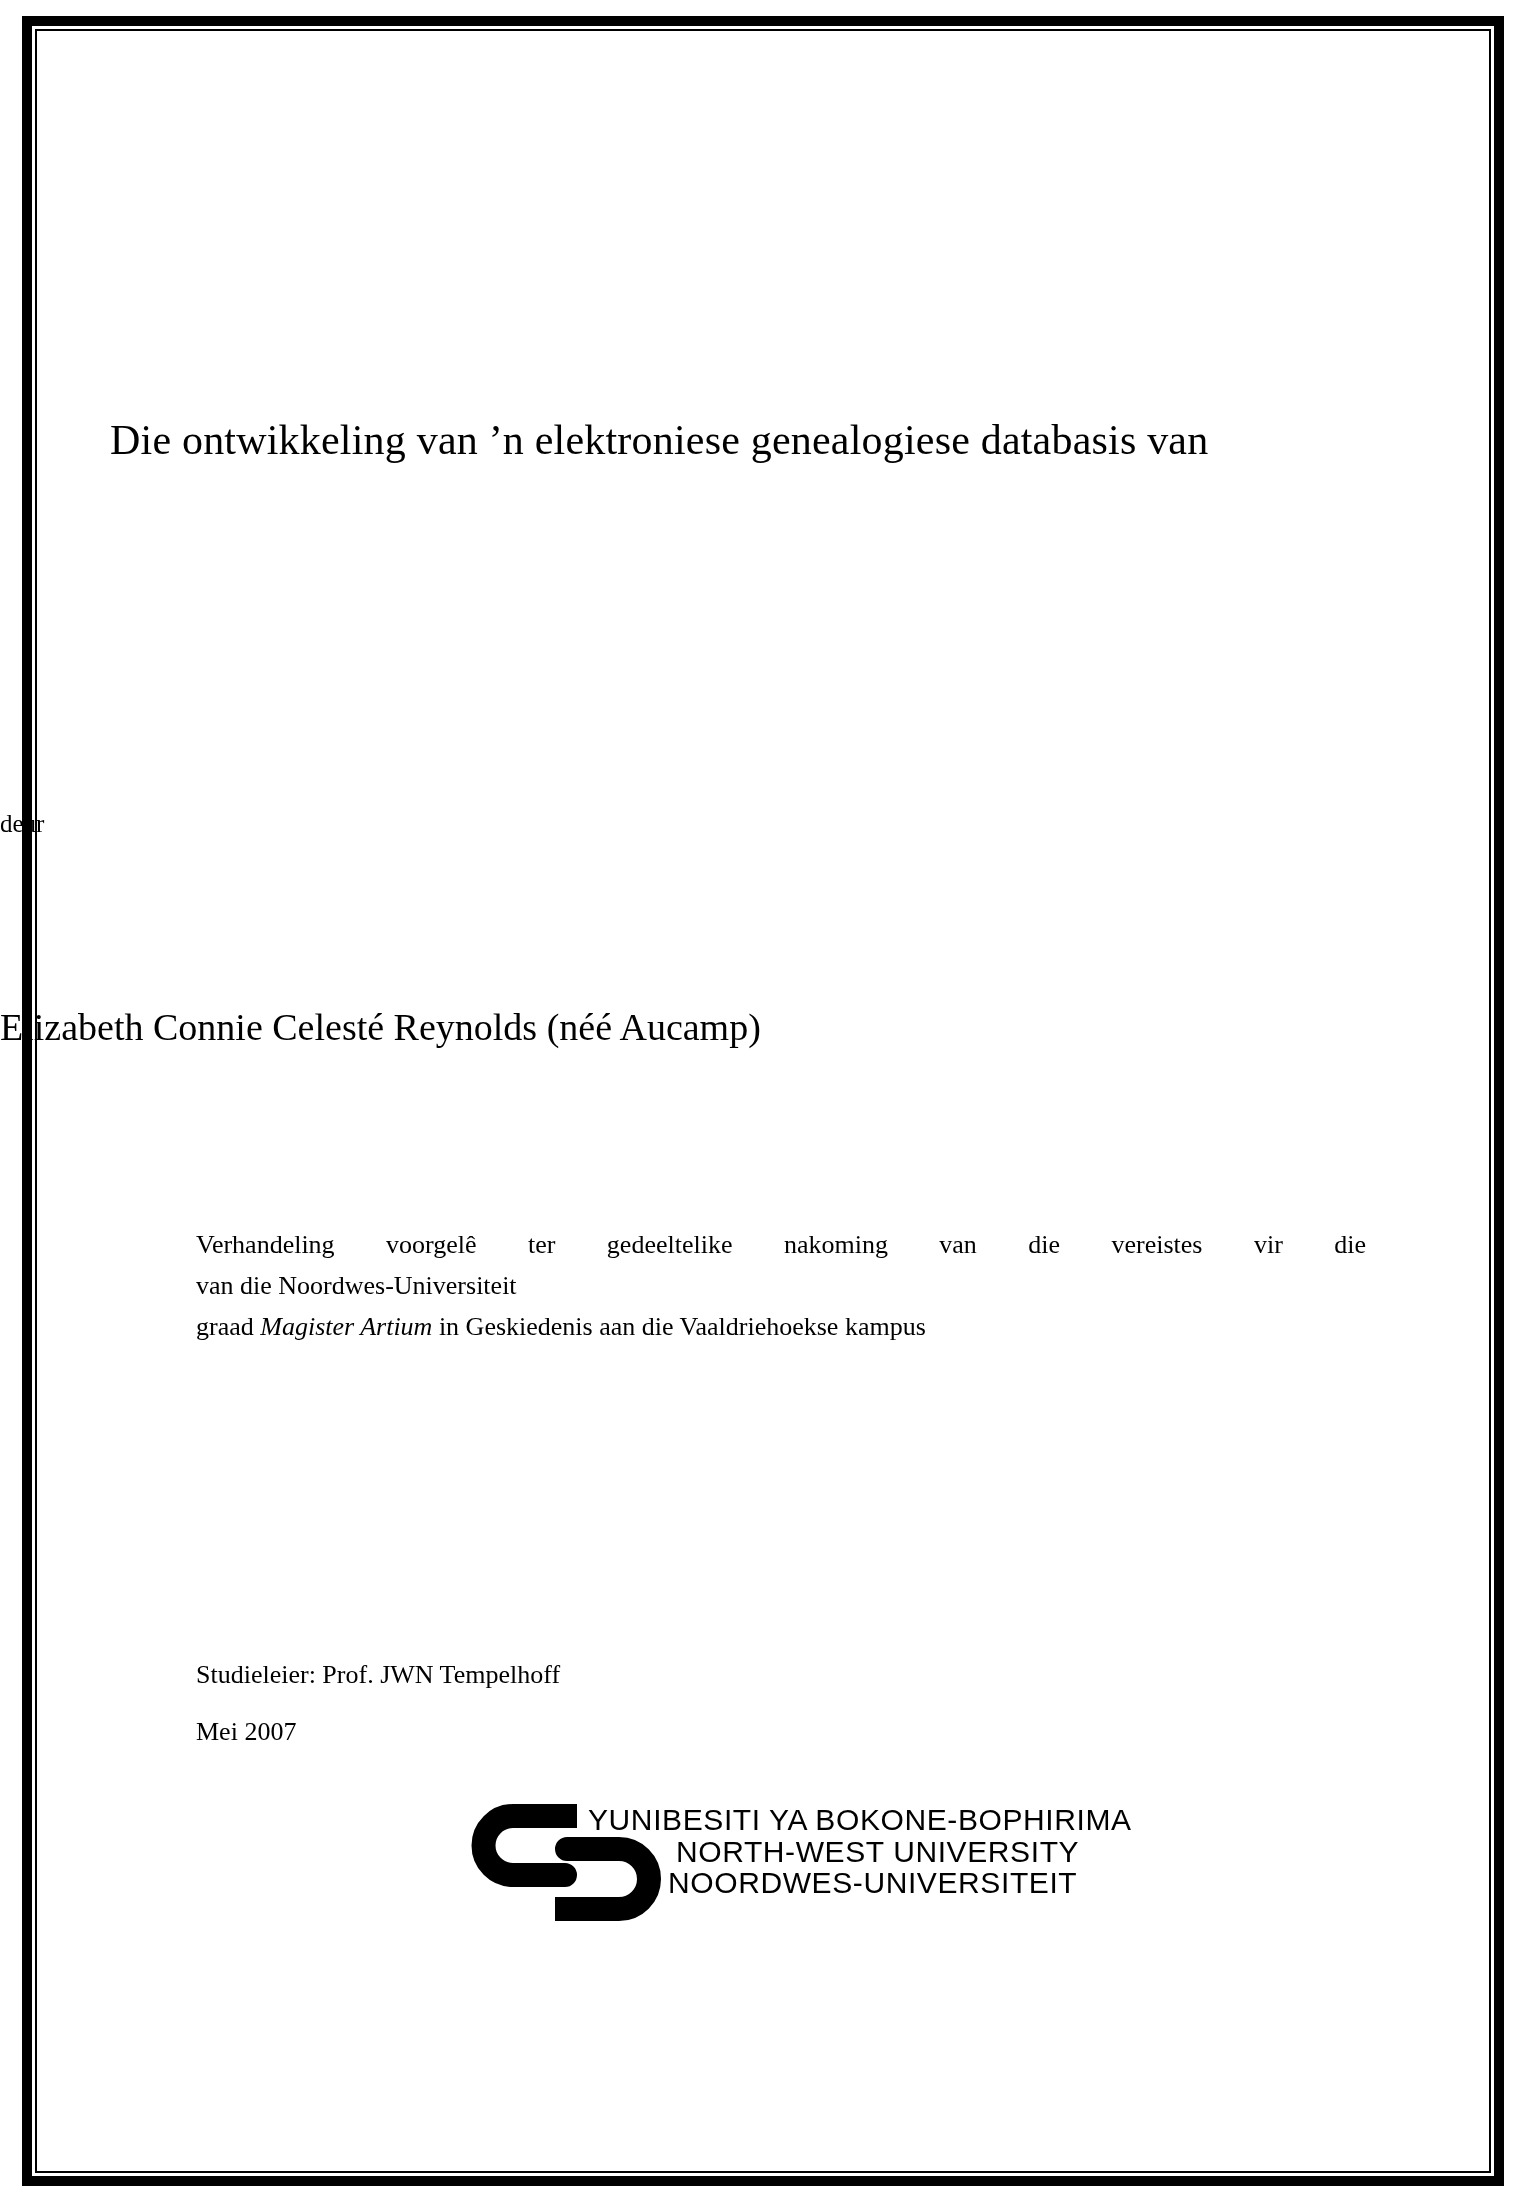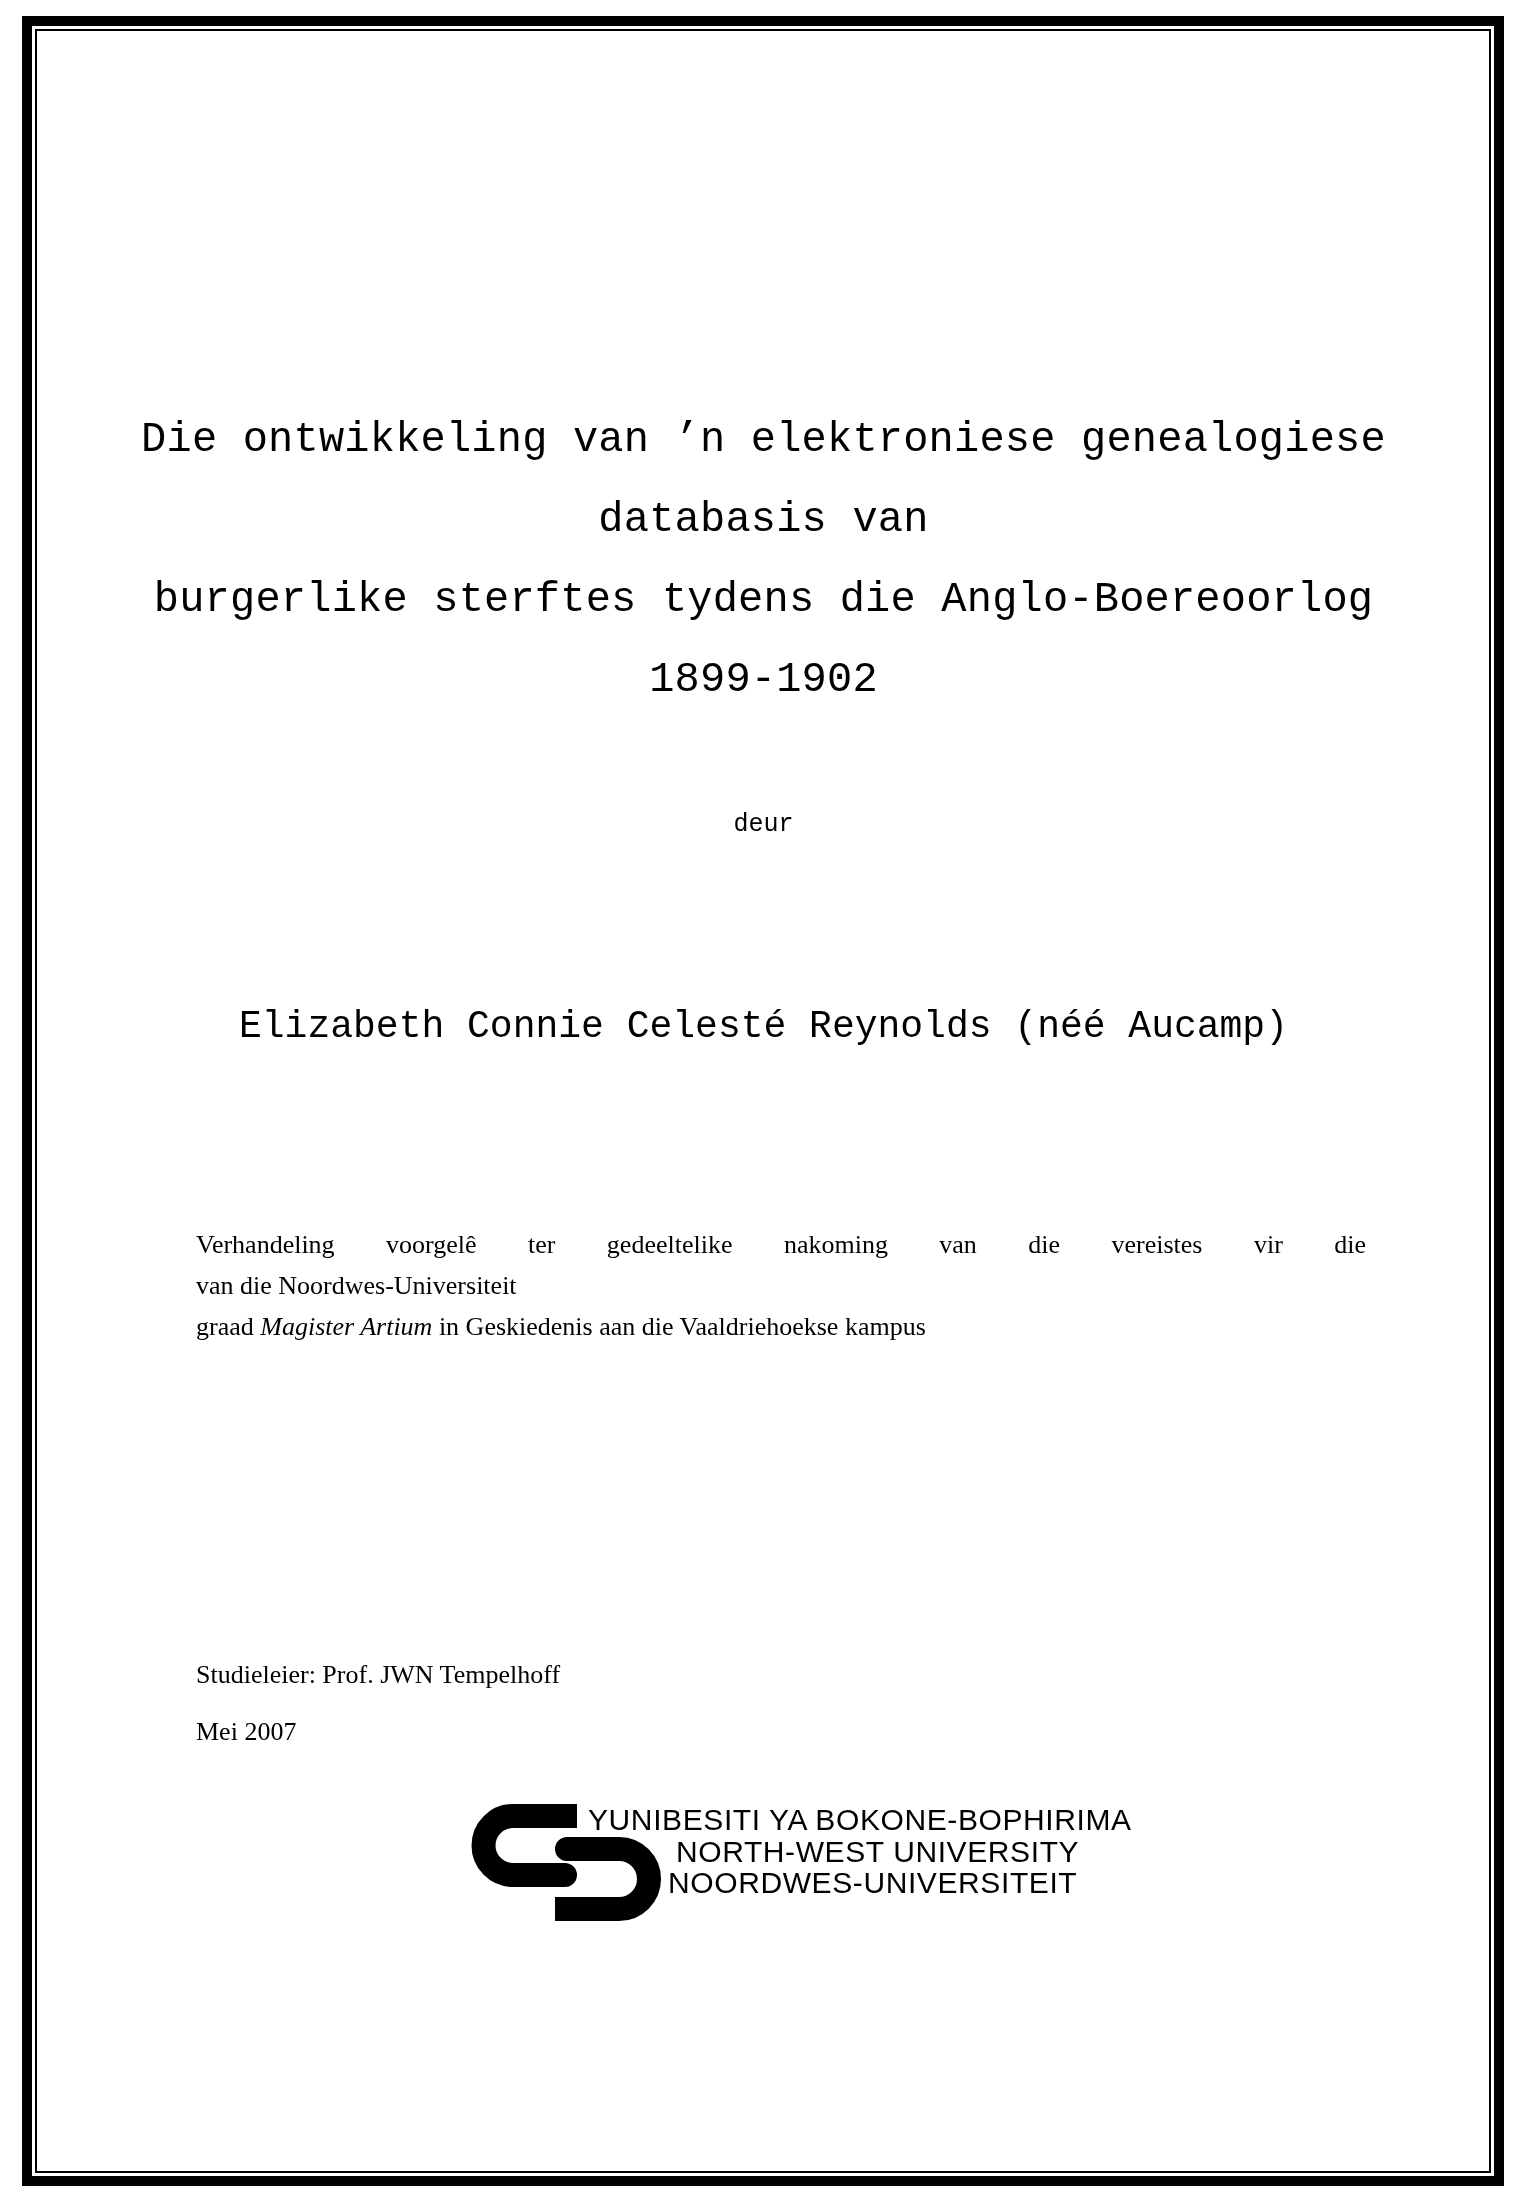--- a/index.html
+++ b/index.html
@@ -20,21 +20,21 @@
   #frame-outer {
     position: absolute;
     left: 22px; top: 16px; right: 23px; bottom: 20px;
     border: 10px solid #000000;
   }
   #frame-inner {
     position: absolute;
     left: 3px; top: 3px; right: 3px; bottom: 3px;
     border: 2px solid #000000;
   }
-  .center-text { text-align: center; font-family: Liberation Mono, monospace; }
+  .center-text { text-align: left; }
 
   #title-block {
     position: absolute;
     left: 110px; right: 110px; top: 400px;
     font-size: 42px;
     line-height: 80px;
     letter-spacing: 0.2px;
   }
   #byline {
     position: absolute;
@@ -100,21 +100,20 @@
 <body>
 
 <div id="page">
 
   <div id="frame-outer">
     <div id="frame-inner"></div>
   </div>
 
   <div id="title-block" class="center-text">
     <div>Die ontwikkeling van ’n elektroniese genealogiese databasis van</div>
-    <div>burgerlike sterftes tydens die Anglo-Boereoorlog 1899-1902</div>
   </div>
 
   <div id="byline" class="center-text">deur</div>
 
   <div id="author-line" class="center-text">Elizabeth Connie Celesté Reynolds (néé Aucamp)</div>
 
   <div id="statement-block">
     <div class="justified-line">Verhandeling voorgelê ter gedeeltelike nakoming van die vereistes vir die</div>
     <div>van die Noordwes-Universiteit</div>
     <div><span>graad</span> <i>Magister Artium</i> <span>in Geskiedenis aan die Vaaldriehoekse kampus</span></div>

